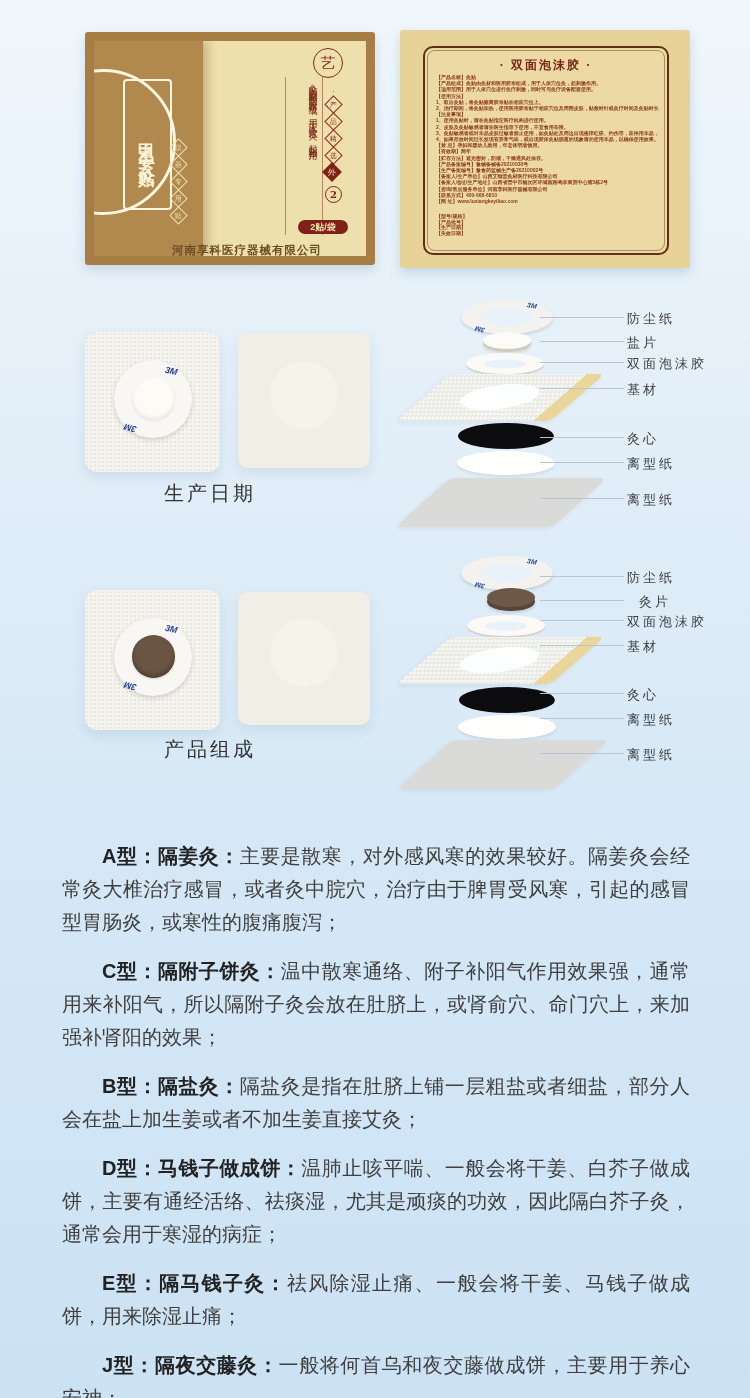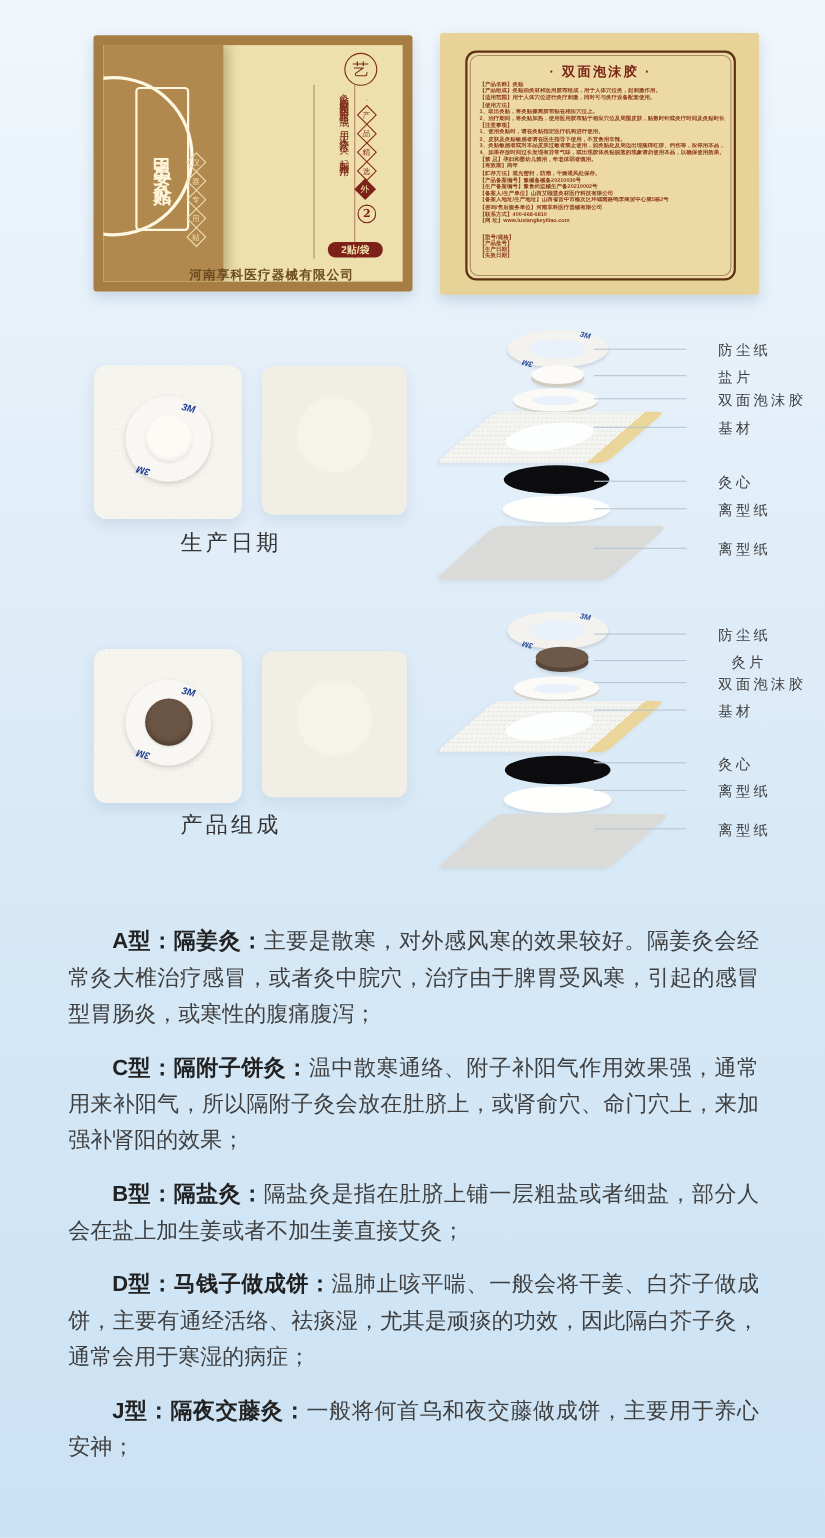--- a/index.html
+++ b/index.html
@@ -73,21 +73,21 @@
   .core-black{background:#0c0c0e;}
   .release-white{background:#fffffe;box-shadow:0 2px 3px rgba(0,0,0,.08);}
   .sheet-base{width:155px;height:47px;border-radius:6px;transform:skewX(-49deg);transform-origin:0 0;
     background:linear-gradient(90deg,rgba(0,0,0,0) 137px,#ead59b 137px),
                radial-gradient(circle,#e2e2de 0.8px,rgba(0,0,0,0) 0.9px);
     background-size:100% 100%,4px 4px;background-color:#f4f4f1;box-shadow:0 2px 4px rgba(0,0,0,.06);}
   .sheet-hole{position:absolute;left:39px;top:10px;width:74px;height:26px;background:#fdfefe;border-radius:50%;}
   .sheet-grey{width:157px;height:49px;border-radius:6px;transform:skewX(-48deg);transform-origin:0 0;
     background:#dadad8;box-shadow:0 2px 4px rgba(0,0,0,.06);}
   .leader{height:1px;background:#b7c6d2;width:84px;left:540px;}
-  .dlabel{left:632px;font-size:13px;color:#3c3c3c;letter-spacing:3px;white-space:nowrap;padding-left:21px;}
+  .dlabel{left:606px;font-size:13px;color:#3c3c3c;letter-spacing:3px;white-space:nowrap;padding-left:21px;}
 
   
   .patch{border-radius:12px;background-color:#f6f4ee;
     background-image:radial-gradient(circle,#e9e6de 0.7px,rgba(0,0,0,0) 0.8px);background-size:4px 4px;
     box-shadow:0 5px 12px rgba(140,165,190,.25);}
   .patch-plain{border-radius:10px;background:#f1eee6;box-shadow:0 5px 12px rgba(140,165,190,.22);}
   .faint-circle{position:absolute;left:50%;top:46%;transform:translate(-50%,-50%);width:72px;height:72px;
     border-radius:50%;background:#f6f3eb;box-shadow:inset 0 0 4px rgba(0,0,0,.05);}
   .photo-ring{position:absolute;width:78px;height:78px;border-radius:50%;background:#f8f7f3;
     box-shadow:0 2px 5px rgba(0,0,0,.15);}
@@ -280,16 +280,17 @@
   <div class="abs dlabel" style="top:638px;">基材</div>
   <div class="abs dlabel" style="top:686px;">灸心</div>
   <div class="abs dlabel" style="top:711px;">离型纸</div>
   <div class="abs dlabel" style="top:746px;">离型纸</div>
 
   <div id="types" class="abs">
     <p><span class="t-label">A型：隔姜灸：</span><span>主要是散寒，对外感风寒的效果较好。隔姜灸会经常灸大椎治疗感冒，或者灸中脘穴，治疗由于脾胃受风寒，引起的感冒型胃肠炎，或寒性的腹痛腹泻；</span></p>
     <p><span class="t-label">C型：隔附子饼灸：</span><span>温中散寒通络、附子补阳气作用效果强，通常用来补阳气，所以隔附子灸会放在肚脐上，或肾俞穴、命门穴上，来加强补肾阳的效果；</span></p>
     <p><span class="t-label">B型：隔盐灸：</span><span>隔盐灸是指在肚脐上铺一层粗盐或者细盐，部分人会在盐上加生姜或者不加生姜直接艾灸；</span></p>
     <p><span class="t-label">D型：马钱子做成饼：</span><span>温肺止咳平喘、一般会将干姜、白芥子做成饼，主要有通经活络、祛痰湿，尤其是顽痰的功效，因此隔白芥子灸，通常会用于寒湿的病症；</span></p>
+    <p><span class="t-label">E型：隔马钱子灸：</span><span>祛风除湿止痛、一般会将干姜、马钱子做成饼，用来除湿止痛；</span></p>
     <p><span class="t-label">J型：隔夜交藤灸：</span><span>一般将何首乌和夜交藤做成饼，主要用于养心安神；</span></p>
   </div>
 
 </div>
 
 </body></html>

